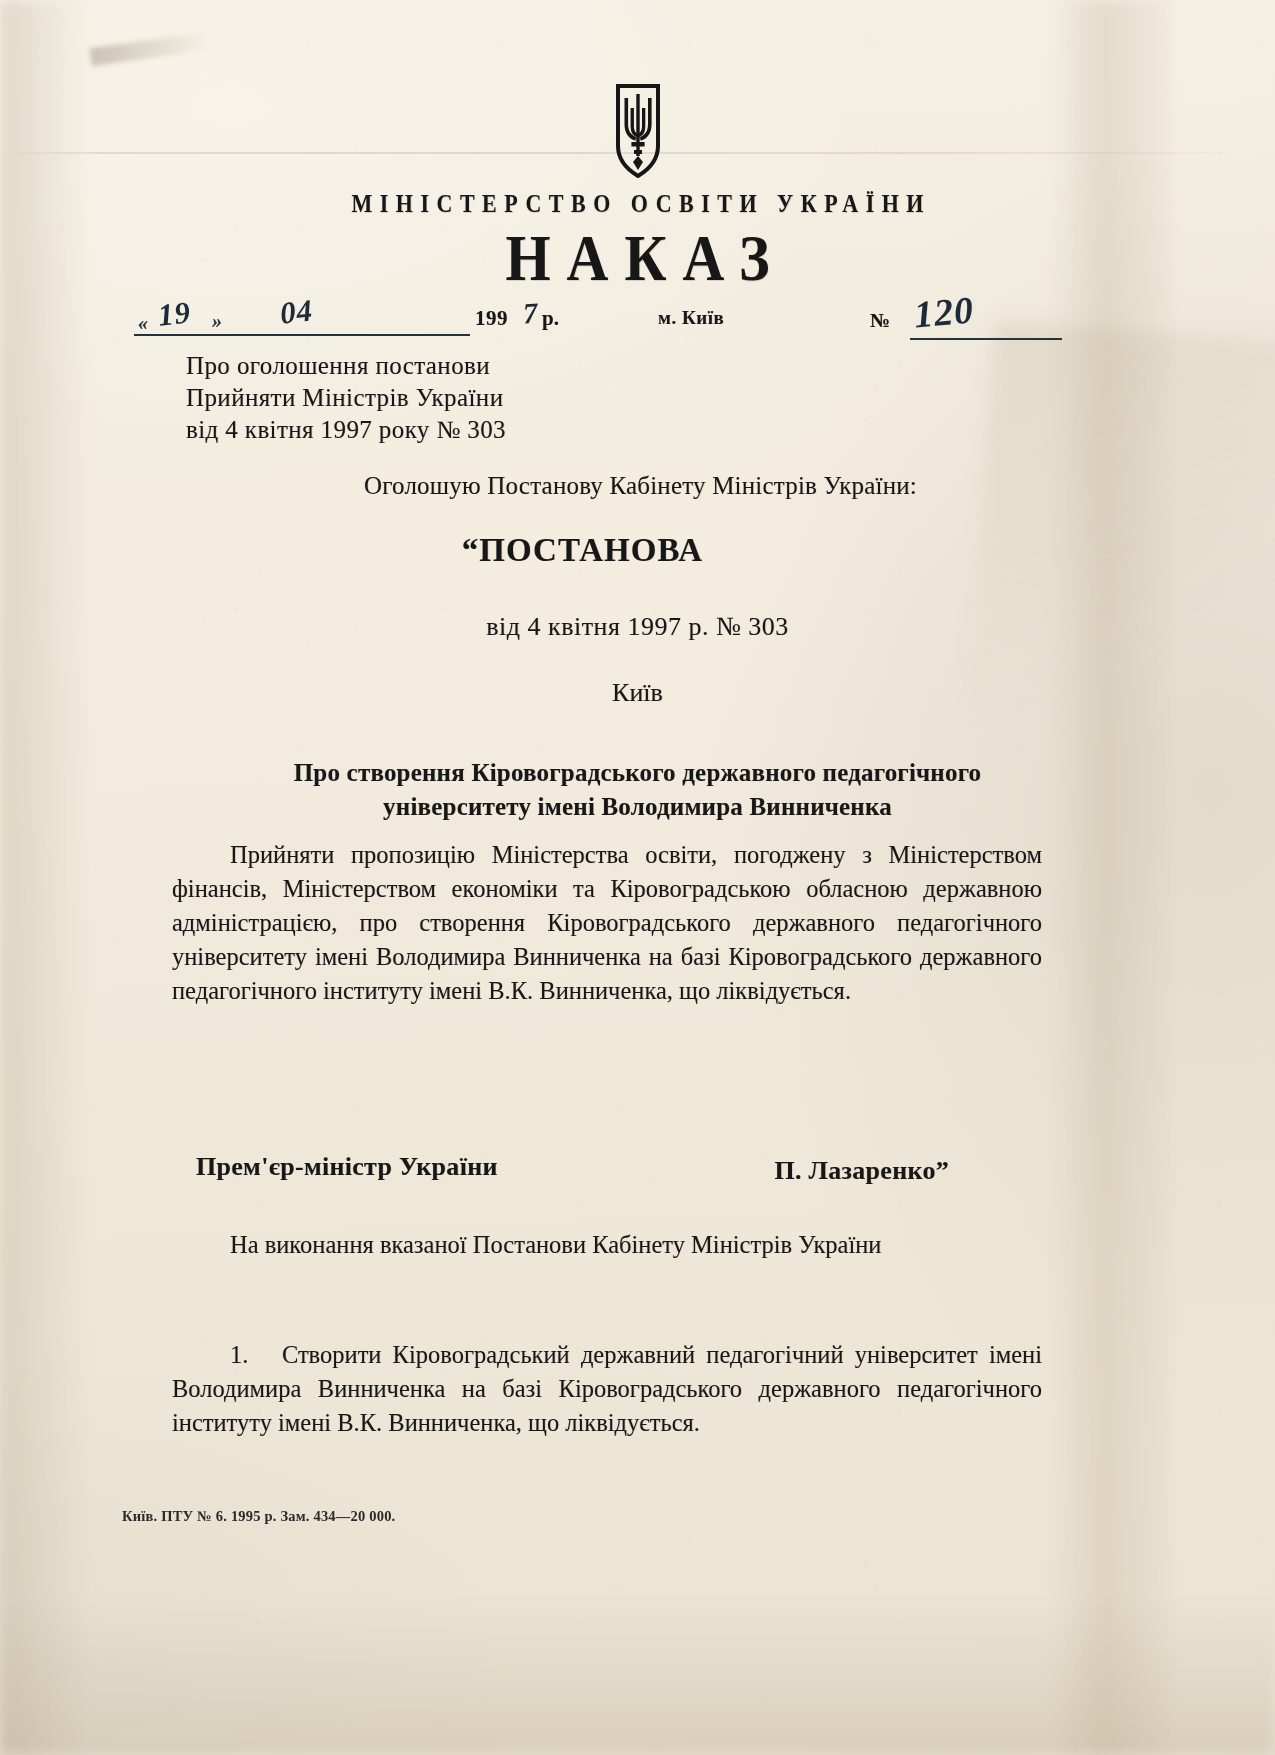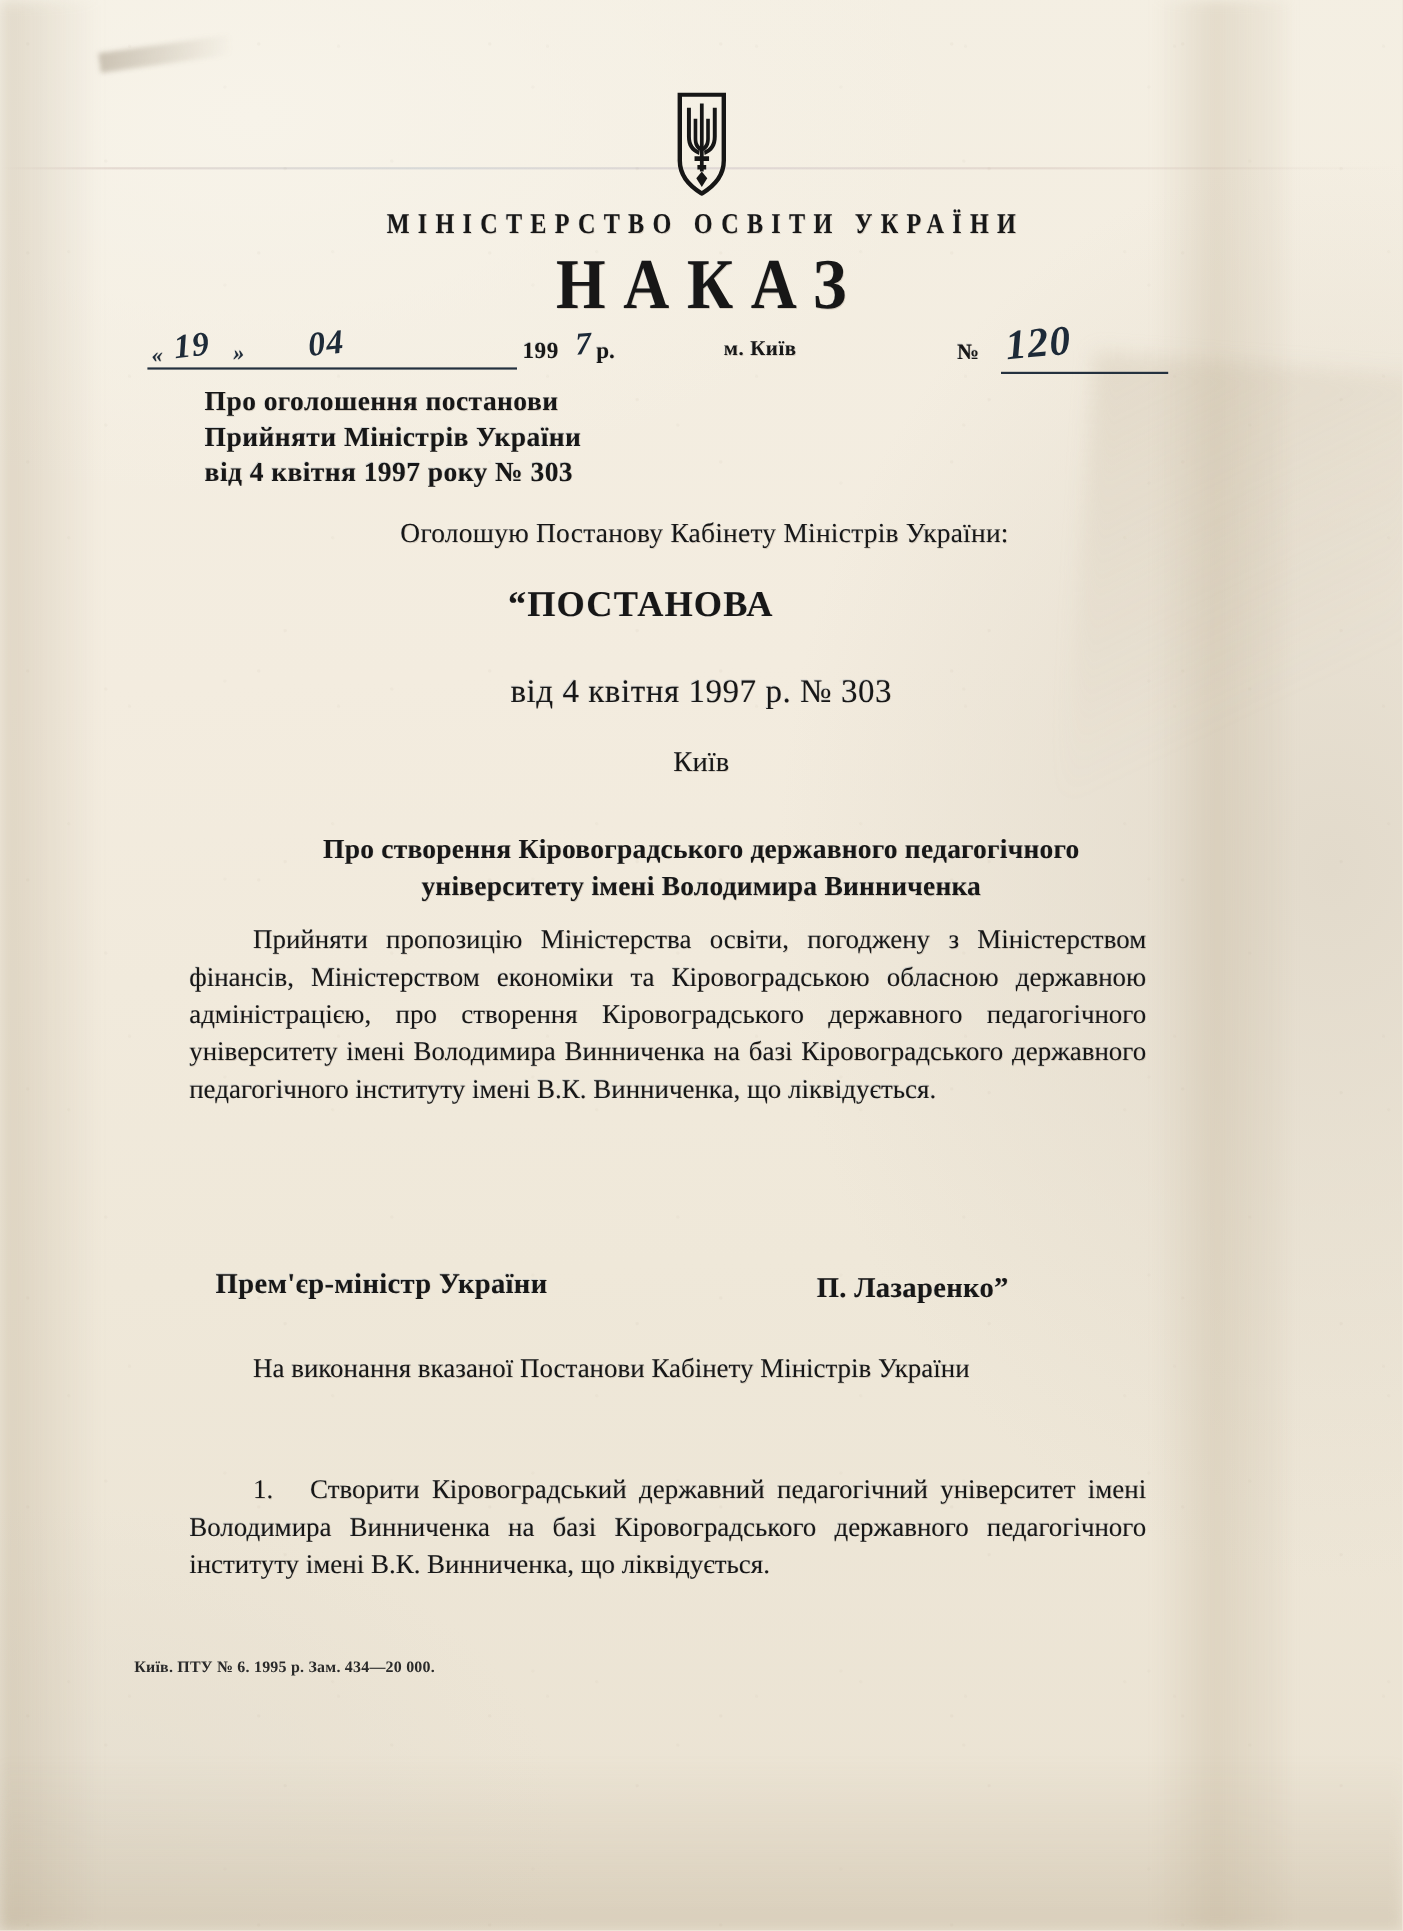--- a/index.html
+++ b/index.html
@@ -222,21 +222,20 @@
   }
   .rule-b { left: 40px; top: 38px; width: 152px; }
 
   
   .subject {
     position: absolute;
     left: 186px; top: 350px;
     font-size: 25px;
     line-height: 32px;
     letter-spacing: 0.4px;
-    font-weight: bold;
   }
   .subject div { white-space: nowrap; }
 
   
   .announce {
     position: absolute;
     left: 3px; top: 472px;
     width: 1275px;
     text-align: center;
     font-size: 25px;
@@ -253,21 +252,21 @@
     font-weight: bold;
     letter-spacing: 1px;
     padding-right: 110px;
     box-sizing: border-box;
   }
   .post-date {
     position: absolute;
     left: 0; top: 612px;
     width: 1275px;
     text-align: center;
-    font-size: 30px;
+    font-size: 26px;
     letter-spacing: 0.5px;
   }
   .post-city {
     position: absolute;
     left: 0; top: 678px;
     width: 1275px;
     text-align: center;
     font-size: 26px;
   }
 
@@ -304,20 +303,21 @@
     text-indent: 58px;
     margin-top: 0px;
   }
 
   
   .sign-row {
     position: absolute;
     left: 0; top: 1152px;
     width: 1139px;
     height: 46px;
+    padding-left: 32px;
   }
   .sign-left {
     position: absolute;
     left: 196px; top: 0;
     font-size: 26px;
     font-weight: bold;
     letter-spacing: 0.3px;
   }
   .sign-right {
     position: absolute;

